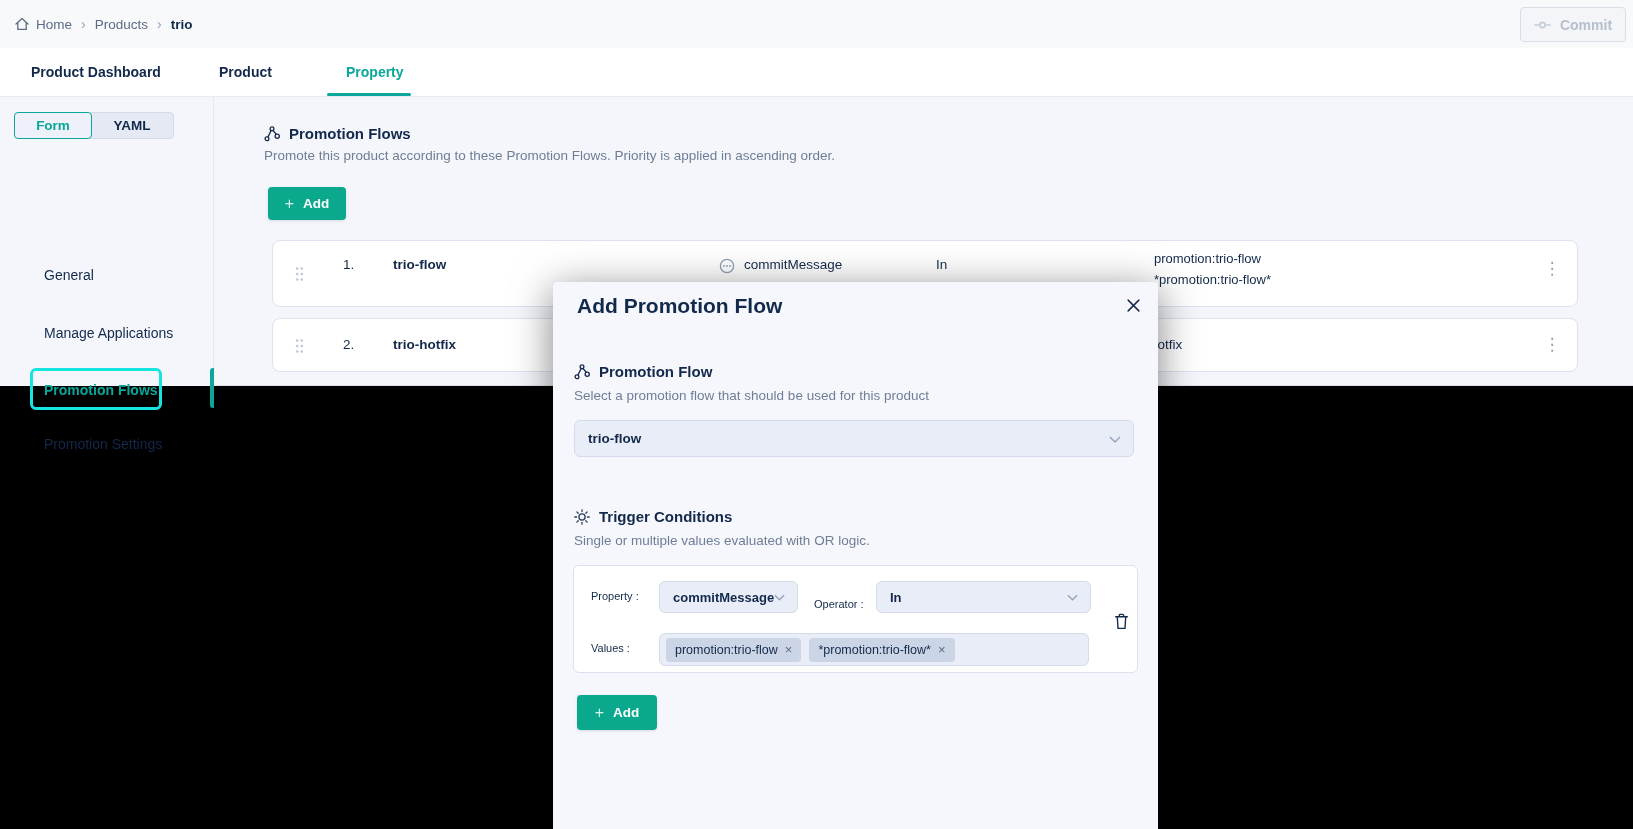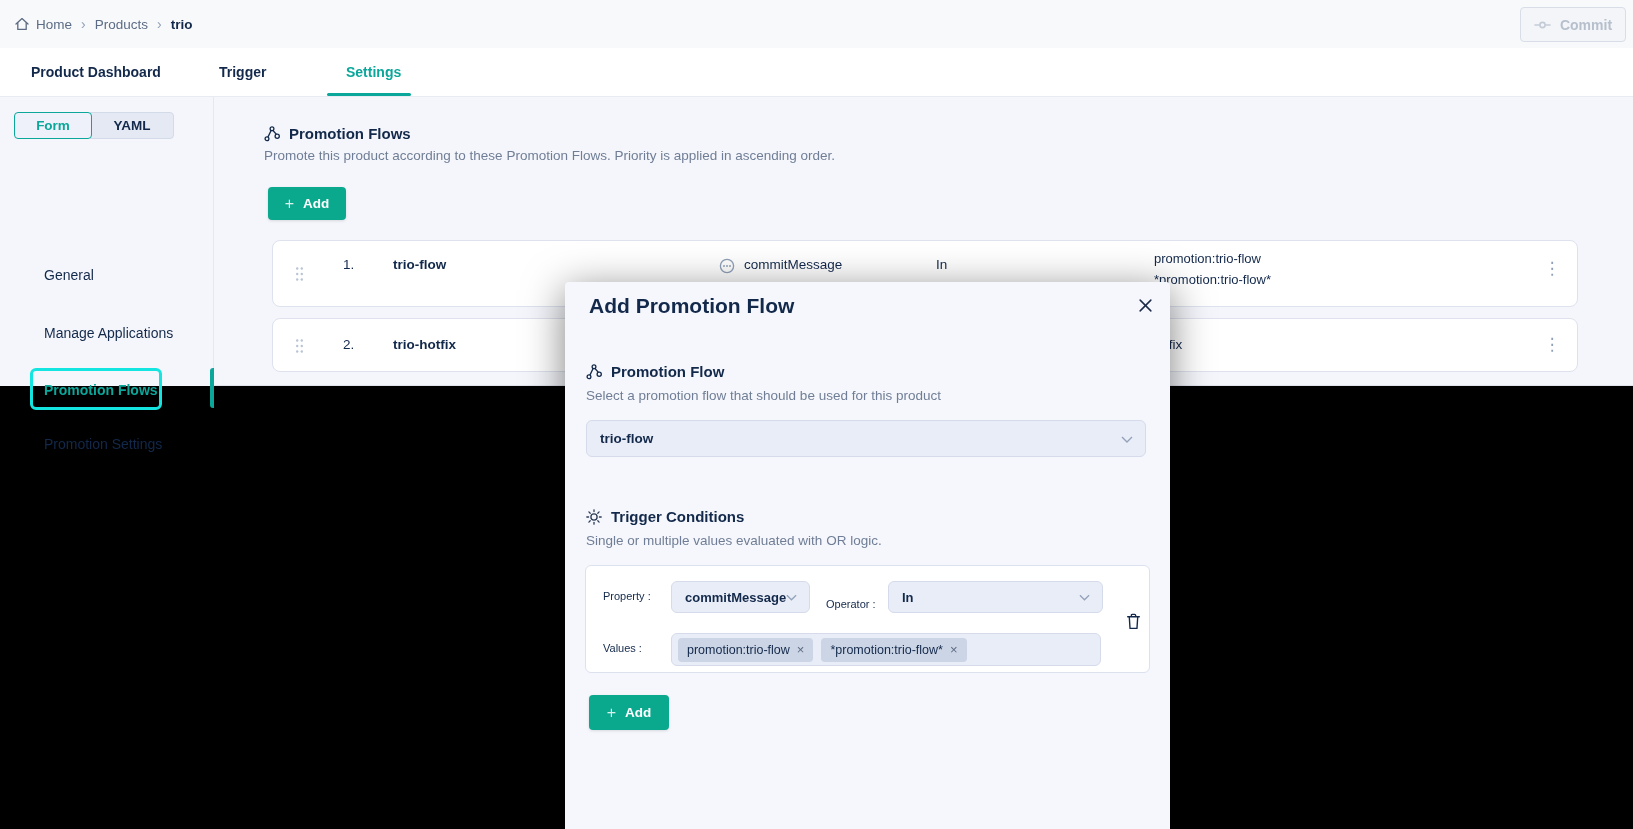--- a/index.html
+++ b/index.html
@@ -51,21 +51,21 @@
   .drag { position:absolute; left:22px; cursor:grab; }
   .order { font-weight:500; }
   .flow-link { color:#2168e0; font-weight:600; cursor:pointer; }
   .prop-icon { position:absolute; }
   .prop-text { color:#2e3d58; font-weight:500; }
   .op-text { font-weight:500; }
   .values-col div { font-size:13px; line-height:21px; font-weight:500; color:#13294b; }
   .kebab { position:absolute; left:1268px; width:22px; height:26px; font-size:17px; color:#8fa0b8; text-align:center; line-height:26px; cursor:pointer; }
 
   
-  .modal { position:absolute; left:553px; top:282px; width:605px; height:547px; background:#f6f7fc; border-radius:4px 4px 0 0; box-shadow:0 8px 40px rgba(0,0,0,.5); z-index:50;margin-left:12px; }
+  .modal { position:absolute; left:553px; top:282px; width:605px; height:547px; background:#f6f7fc; border-radius:4px 4px 0 0; box-shadow:0 8px 40px rgba(0,0,0,.5); z-index:50; }
   .modal-title { position:absolute; left:24px; top:12px; font-size:21px; font-weight:700; color:#13294b; }
   .modal-close { position:absolute; left:570px; top:13px; width:20px; height:20px; cursor:pointer; display:flex; align-items:center; justify-content:center; }
   .m-sec-head { position:absolute; left:21px; display:flex; align-items:center; gap:9px; }
   .m-sec-title { font-size:15px; font-weight:700; color:#13294b; }
   .m-desc { position:absolute; left:21px; font-size:13.5px; color:#6f7e96; }
   .select { position:absolute; background:#e9edf7; border:1px solid #d5dbeb; border-radius:6px; cursor:pointer; display:flex; align-items:center; }
   .select .sel-text { font-size:13.5px; font-weight:600; color:#13294b; padding-left:13px; }
   .select .chev { position:absolute; right:12px; top:50%; margin-top:-3px; }
   .flow-select { left:21px; top:138px; width:560px; height:37px; }
 
@@ -114,22 +114,22 @@
               <circle cx="8.5" cy="8" r="2.6"></circle>
               <line x1="12" y1="8" x2="16" y2="8"></line>
           </svg>
         </span>
         <span>Commit</span>
       </div>
     </div>
 
     <div class="tabsrow">
       <div class="tab" style="left:31px;">Product Dashboard</div>
-      <div class="tab" style="left:219px;">Trigger</div>
-      <div class="tab active" style="left:346px;">Settings</div>
+      <div class="tab" style="left:219px;">Product</div>
+      <div class="tab active" style="left:346px;">Property</div>
       <div class="tab-underline"></div>
     </div>
 
     <div class="sidebar">
       <div class="toggle">
         <div class="toggle-btn form">Form</div>
         <div class="toggle-btn yaml">YAML</div>
       </div>
       <div class="nav-item" style="top:170px;">General</div>
       <div class="nav-item" style="top:228px;">Manage Applications</div>

